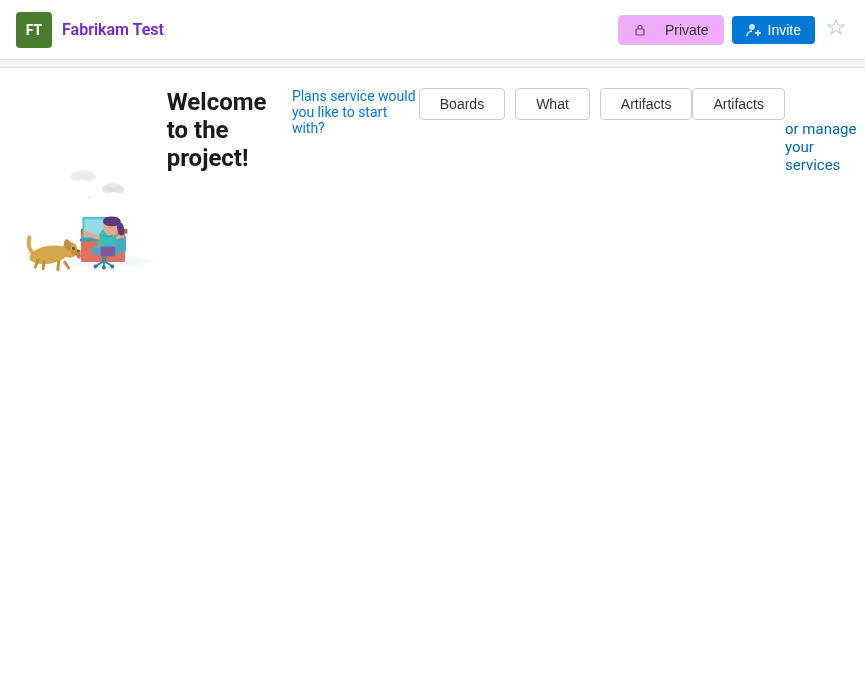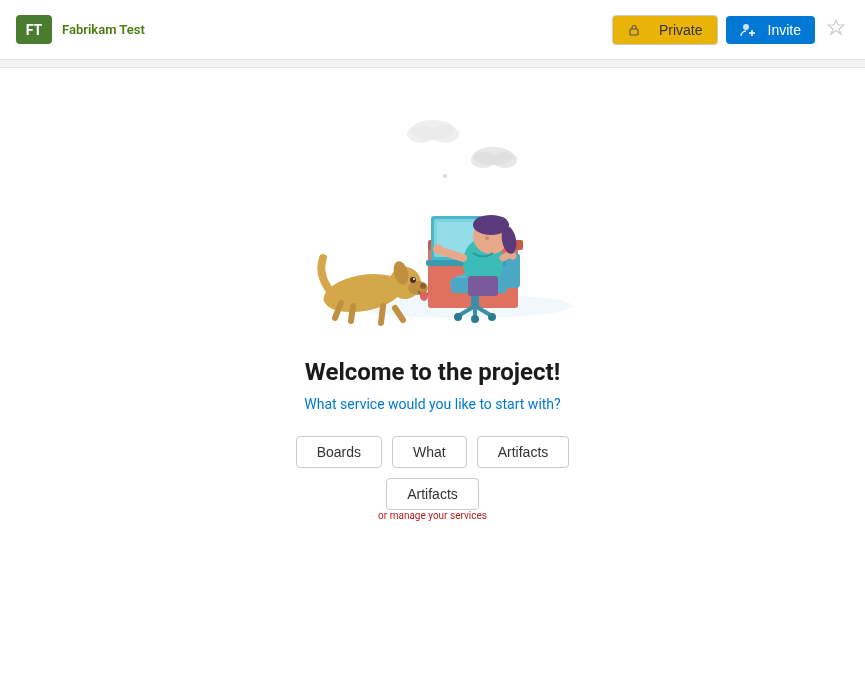--- a/index.html
+++ b/index.html
@@ -9,59 +9,59 @@
     .header {
       display: flex;
       align-items: center;
       padding: 0 16px;
       height: 60px;
       border-bottom: 1px solid #e0e0e0;
       background: #fff;
     }
     .project-avatar {
       width: 36px;
-      height: 29px;
+      height: 36px;
       background: #4a7c2f;
       border-radius: 4px;
       display: flex;
       align-items: center;
       justify-content: center;
       color: #fff;
       font-weight: 700;
       font-size: 14px;
       flex-shrink: 0;
       margin-right: 10px;
     }
     .project-name {
-      font-size: 13px;
+      font-size: 16px;
       font-weight: 600;
-      color: #4d7c0f;
+      color: #6d28d9;
       flex: 1;
     }
     .header-actions {
       display: flex;
       align-items: center;
       gap: 8px;
     }
     .btn-private {
       display: flex;
       align-items: center;
       gap: 18px;
       padding: 6px 14px;
       border: 1px solid #ccc;
       border-radius: 4px;
-      background: #eab308;
+      background: #f0abfc;
       cursor: pointer;
       font-size: 14px;
       color: #333;
     }
     .btn-invite {
       display: flex;
       align-items: center;
-      gap: 12px;
+      gap: 6px;
       padding: 6px 14px;
       border: none;
       border-radius: 4px;
       background: #0078d4;
       color: #fff;
       cursor: pointer;
       font-size: 14px;
       font-weight: 500;
     }
     .btn-star {
@@ -76,22 +76,22 @@
     
     .sub-header {
       height: 8px;
       background: #f3f3f3;
       border-bottom: 1px solid #e0e0e0;
     }
 
     
     .main-content {
       display: flex;
-      flex-direction: column;
-      align-items: center;
+      flex-direction: row;
+      align-items: flex-start;
       padding-top: 20px;
     }
 
     
     .illustration {
       width: 340px;
       height: 260px;
       position: relative;
       margin-bottom: 10px;
     }
@@ -124,24 +124,25 @@
       font-size: 14px;
       color: #333;
     }
     .service-buttons-row2 {
       display: flex;
       gap: 10px;
     }
 
     
     .manage-link {
-      font-size: 10px;
-      color: #b91c1c;
+      font-size: 15px;
+      color: #0369a1;
       cursor: pointer;
       text-decoration: none;
+      margin-top: 32px;
     }
 
     
     .illustration svg {
       width: 100%;
       height: 100%;
     }
   </style>
 </head>
 <body>
@@ -259,21 +260,21 @@
       <line x1="90" y1="218" x2="88" y2="233" stroke="#c09040" stroke-width="6" stroke-linecap="round"></line>
 
       <path d="M155 203 Q160 210 165 205" stroke="#8a6030" stroke-width="2" fill="none"></path>
 
       <ellipse cx="161" cy="208" rx="4" ry="5" fill="#e06060"></ellipse>
     </svg>
   </div>
 
   <h1 class="welcome-title">Welcome to the project!</h1>
 
-  <p class="welcome-subtitle">What service would you like to start with?</p>
+  <p class="welcome-subtitle">Plans service would you like to start with?</p>
 
   <div class="service-buttons-row">
     <button class="service-btn">Boards</button>
     <button class="service-btn">What</button>
     <button class="service-btn">Artifacts</button>
   </div>
 
   <div class="service-buttons-row2">
     <button class="service-btn">Artifacts</button>
   </div>

